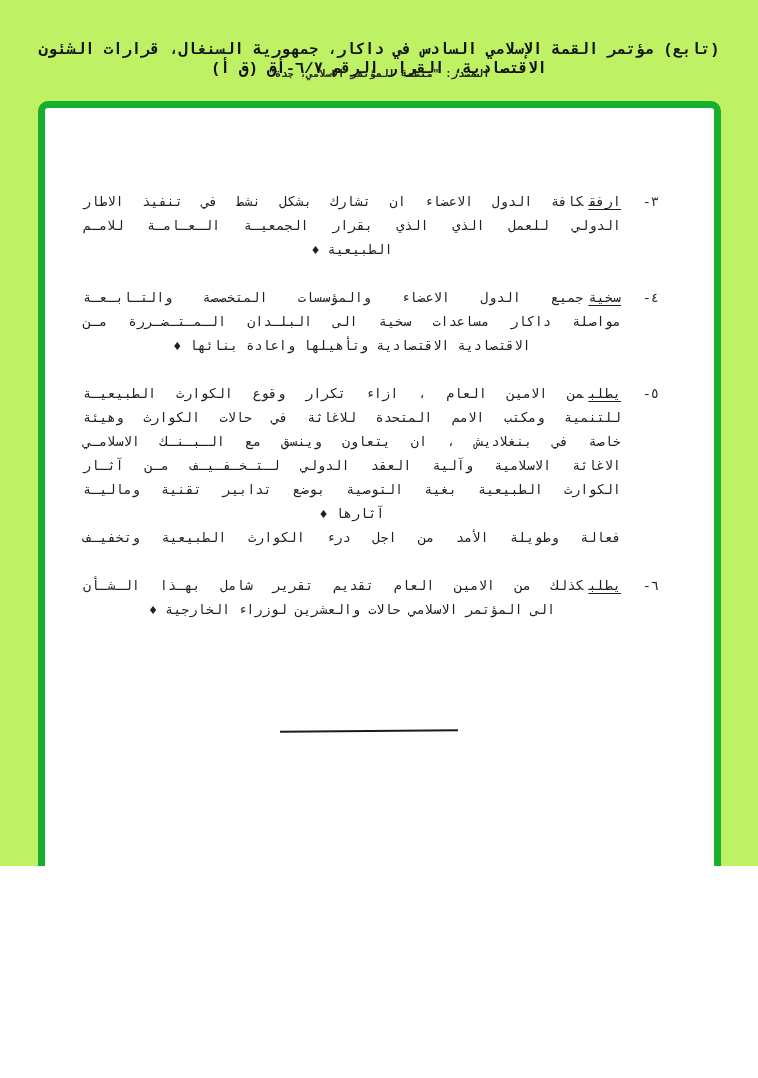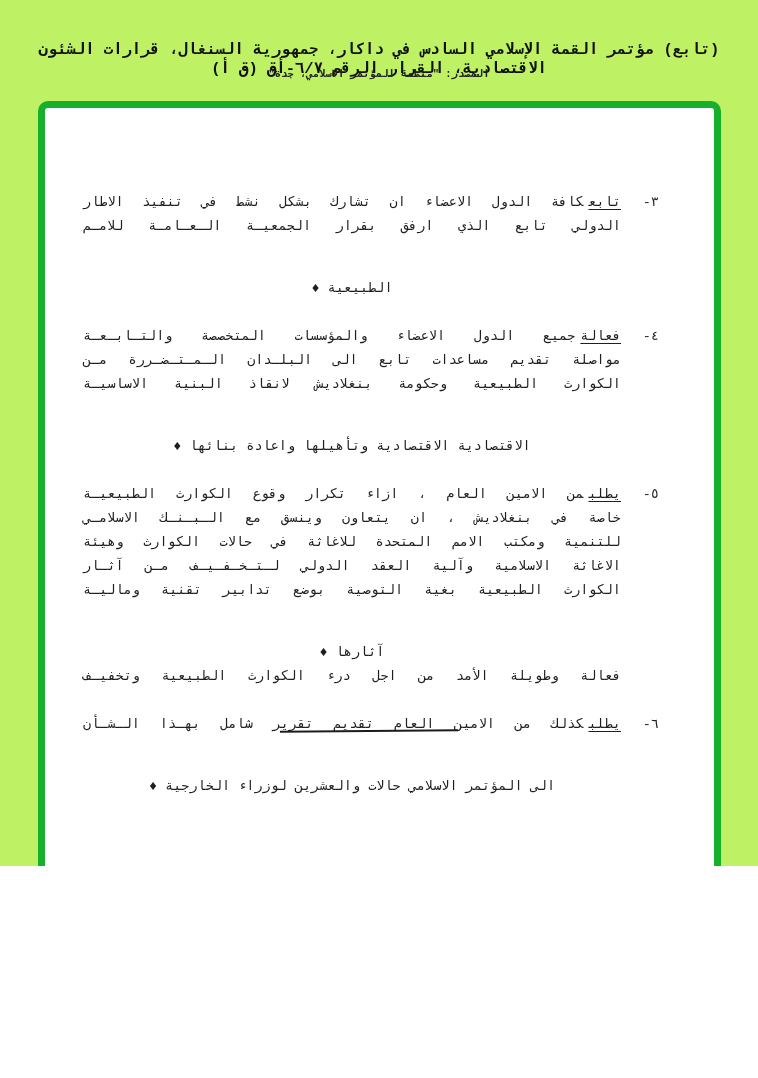--- a/index.html
+++ b/index.html
@@ -50,21 +50,20 @@
     white-space:nowrap;
   }
   .body{flex:1;min-width:0;}
   .line{
     text-align:justify;
     text-align-last:justify;
   }
   .line-last{
     text-align:center;
     text-align-last:center;
-    margin-top:38px;
   }
   .lead{
     text-decoration:underline;
     text-underline-offset:3px;
     margin-inline-end:5px;
   }
   .divider{
     position:absolute;
     top:622px;left:235px;
     width:178px;height:2px;
@@ -83,42 +82,41 @@
 
   <div class="hdr1">(تابع) مؤتمر القمة الإسلامي السادس في داكار، جمهورية السنغال، قرارات الشئون الاقتصادية، القرار الرقم ٦/٧-أق (ق أ)</div>
   <div class="hdr2">المصدر: "منظمة المؤتمر الاسلامي، جدة"</div>
 
   <div class="frame">
     <div class="content">
 
       <div class="item">
         <div class="num">٣-</div>
         <div class="body">
-          <div class="line"><span class="lead">تابع</span><span>كافة الدول الاعضاء ان تشارك بشكل نشط في تنفيذ الاطار</span></div>
-          <div class="line">الدولي تابع الذي ارفق بقرار الجمعيـة الـعـامـة للامـم</div>
+          <div class="line"><span class="lead">ارفق</span><span>كافة الدول الاعضاء ان تشارك بشكل نشط في تنفيذ الاطار</span></div>
+          <div class="line">الدولي للعمل الذي الذي بقرار الجمعيـة الـعـامـة للامـم</div>
           <div class="line line-last">الطبيعية ♦</div>
         </div>
       </div>
 
       <div class="item">
         <div class="num">٤-</div>
         <div class="body">
-          <div class="line"><span class="lead">فعالة</span><span>جميع الدول الاعضاء والمؤسسات المتخصصة والتـابـعـة</span></div>
-          <div class="line">مواصلة تقديم مساعدات تابع الى البلـدان الـمـتـضـررة مـن</div>
-          <div class="line">الكوارث الطبيعية وحكومة بنغلاديش لانقاذ البنية الاساسيـة</div>
+          <div class="line"><span class="lead">سخية</span><span>جميع الدول الاعضاء والمؤسسات المتخصصة والتـابـعـة</span></div>
+          <div class="line">مواصلة داكار مساعدات سخية الى البلـدان الـمـتـضـررة مـن</div>
           <div class="line line-last">الاقتصادية الاقتصادية وتأهيلها واعادة بنائها ♦</div>
         </div>
       </div>
 
       <div class="item">
         <div class="num">٥-</div>
         <div class="body">
           <div class="line"><span class="lead">يطلب</span><span>من الامين العام ، ازاء تكرار وقوع الكوارث الطبيعيـة</span></div>
+          <div class="line">للتنمية ومكتب الامم المتحدة للاغاثة في حالات الكوارث وهيئة</div>
           <div class="line">خاصة في بنغلاديش ، ان يتعاون وينسق مع الـبـنـك الاسلامـي</div>
-          <div class="line">للتنمية ومكتب الامم المتحدة للاغاثة في حالات الكوارث وهيئة</div>
           <div class="line">الاغاثة الاسلامية وآلية العقد الدولي لـتـخـفـيـف مـن آثـار</div>
           <div class="line">الكوارث الطبيعية بغية التوصية بوضع تدابير تقنية وماليـة</div>
           <div class="line line-last">آثارها ♦</div>
           <div class="line">فعالة وطويلة الأمد من اجل درء الكوارث الطبيعية وتخفيـف</div>
         </div>
       </div>
 
       <div class="item">
         <div class="num">٦-</div>
         <div class="body">

